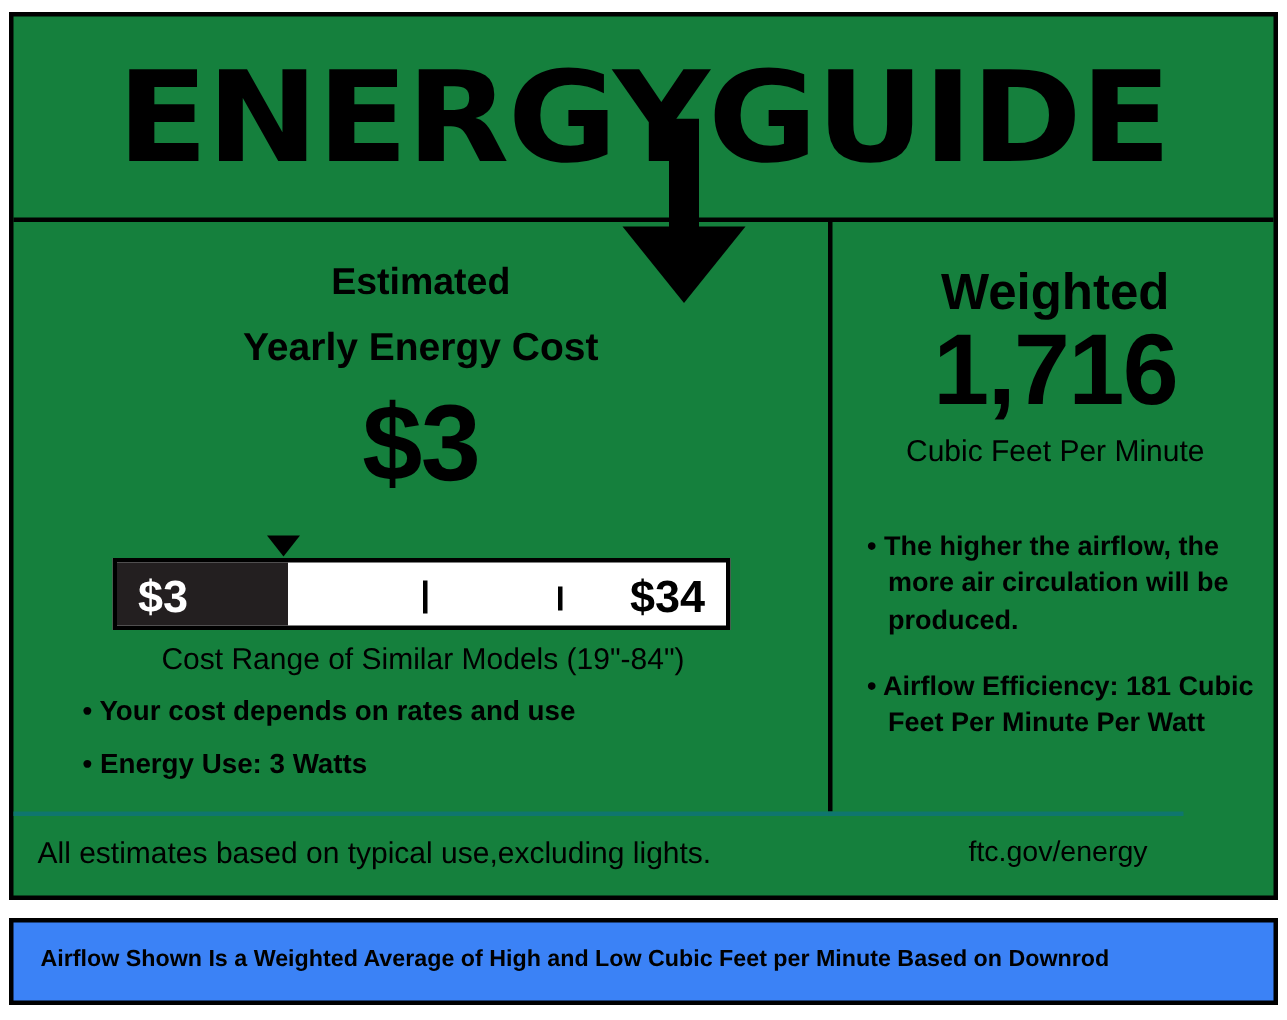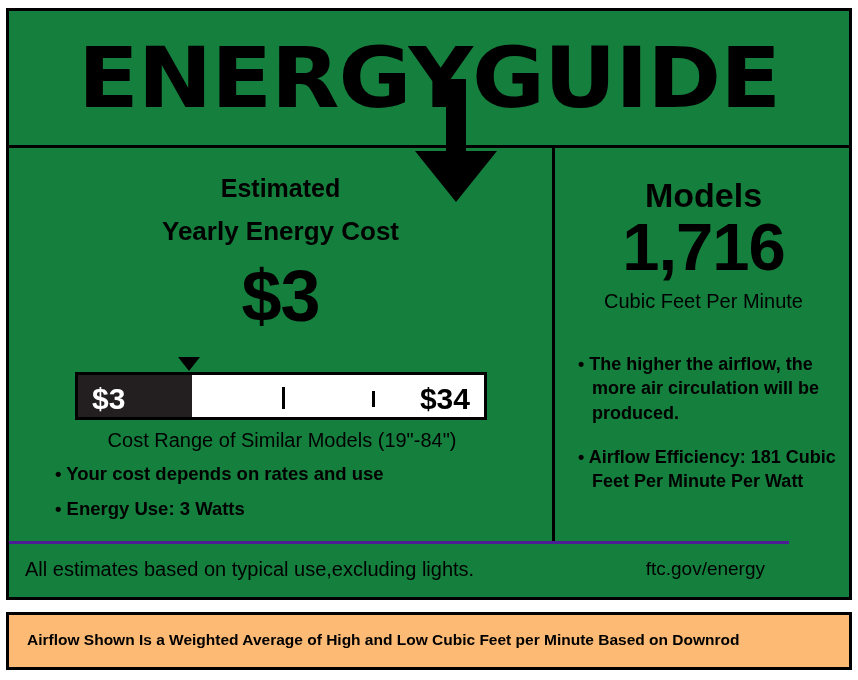--- a/index.html
+++ b/index.html
@@ -227,21 +227,21 @@
     text-indent: -14px;
   }
 
   
   .footer-strip {
     position: absolute;
     left: 0;
     top: 530px;
     width: 780px;
     height: 56px;
-    border-top: 3px solid #4c1d95;
+    border-top: 3px solid #0f766e;
   }
   .footer-left {
     position: absolute;
     left: 16px;
     top: 14px;
     font-size: 20px;
     color: #000;
   }
   .footer-right {
     position: absolute;
@@ -254,21 +254,21 @@
   }
 
   
   .bottom-box {
     position: absolute;
     left: 6px;
     top: 612px;
     width: 846px;
     height: 58px;
     border: 3px solid #000;
-    background: #fdba74;
+    background: #3b82f6;
   }
   .bottom-text {
     position: absolute;
     left: 18px;
     top: 16px;
     font-size: 15.5px;
     font-weight: 700;
     color: #000;
     white-space: nowrap;
   }
@@ -309,21 +309,21 @@
 
         <div class="range-caption">Cost Range of Similar Models (19"-84")</div>
 
         <div class="bullets">
           <div>• Your cost depends on rates and use</div>
           <div>• Energy Use: 3 Watts</div>
         </div>
       </div>
 
       <div class="col-right">
-        <div class="airflow-title">Models</div>
+        <div class="airflow-title">Weighted</div>
         <div class="airflow-value">1,716</div>
         <div class="airflow-units">Cubic Feet Per Minute</div>
         <div class="right-bullets">
           <p>• The higher the airflow, the more air circulation will be produced.</p>
           <p>•  Airflow Efficiency: 181 Cubic Feet Per Minute Per Watt</p>
         </div>
       </div>
     </div>
 
     <div class="footer-strip">

